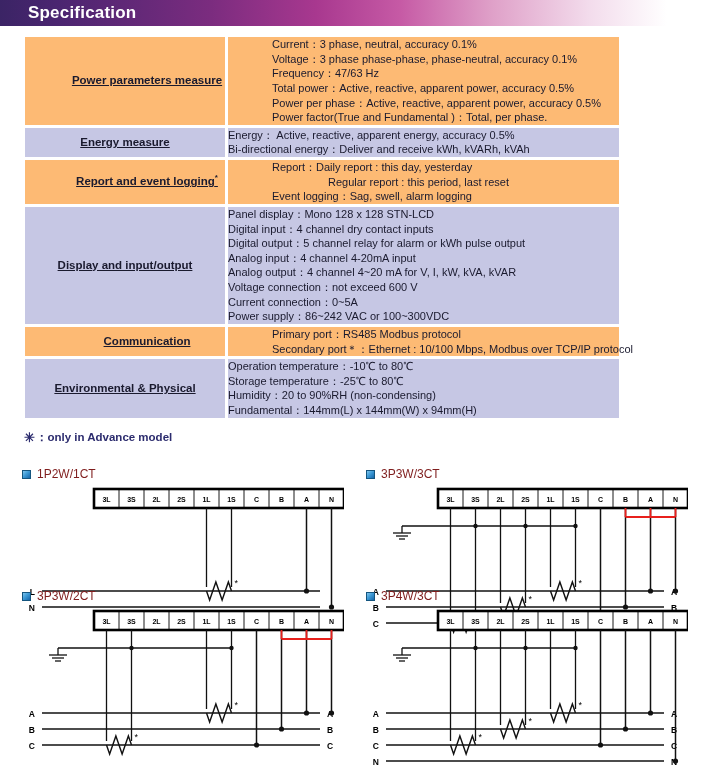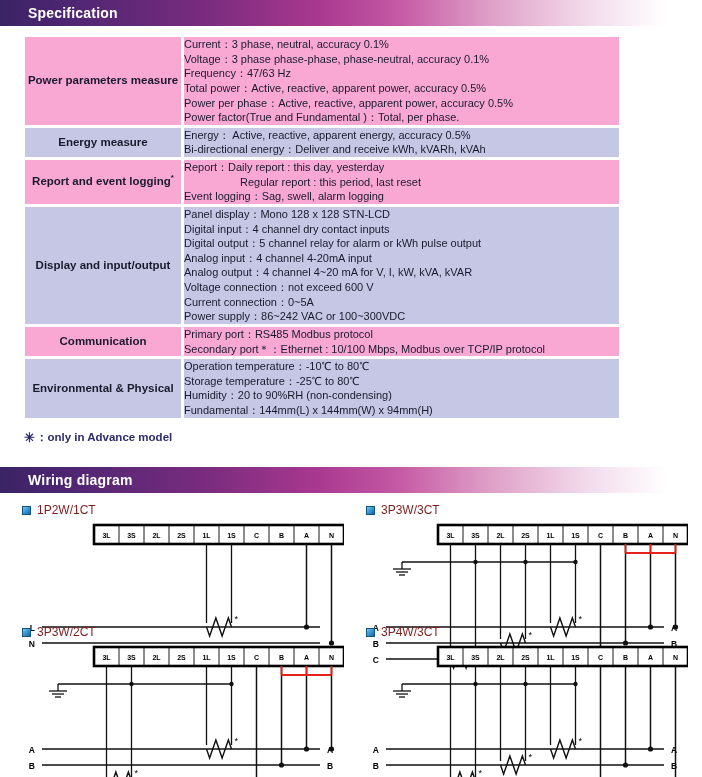--- a/index.html
+++ b/index.html
@@ -29,21 +29,21 @@
         #dfa0c8 70%,
         #f3dcec 84%,
         #ffffff 95%);
   }
   .banner-title {
     position: absolute;
     left: 28px;
     top: 50%;
     transform: translateY(-50%);
     color: #ffffff;
-    font-size: 14px;
+    font-size: 17px;
     font-weight: bold;
     letter-spacing: 0.2px;
     white-space: nowrap;
   }
 
   
   .spec-table {
     margin: 8px 0 0 22px;
     width: 600px;
     border-collapse: separate;
@@ -54,30 +54,31 @@
     padding: 0;
     vertical-align: middle;
   }
   .spec-label {
     width: 156px;
     text-align: center;
     font-size: 11.5px;
     font-weight: bold;
     padding: 6px 4px;
     line-height: 1.3;
+    text-decoration: underline;
   }
   .spec-value {
     padding: 5px 0 5px 8px;
     font-size: 11px;
     line-height: 1.33;
   }
   .row-lav .spec-label,
   .row-lav .spec-value { background: #c6c7e4; }
   .row-blue .spec-label,
-  .row-blue .spec-value { background: #f9a8d4; }
+  .row-blue .spec-value { background: #fdba74; padding-left: 44px; }
 
   .spec-line { display: block; white-space: nowrap; }
   .spec-line.indent { padding-left: 56px; }
 
   .star {
     font-size: 8px;
     vertical-align: super;
     line-height: 0;
   }
 
@@ -189,23 +190,20 @@
         </td>
       </tr>
     </tbody>
 </table>
 
 <div class="footnote">
   <span class="fn-star">✳</span><span>：only in Advance model</span>
 </div>
 
 <div class="wiring-wrap">
-  <div class="banner">
-    <span class="banner-title">Wiring diagram</span>
-  </div>
 
   <div class="diagram-grid" id="diagram-grid">
       <div class="diagram-cell" style="left: 14px; top: 0px;">
         <div class="diagram-title">
           <span class="cube-icon"></span>
           <span>1P2W/1CT</span>
         </div>
         <svg width="330" height="185" viewBox="0 0 330 185" class="diagram-svg">
           <rect x="80" y="6" width="250" height="19" fill="#fff" stroke="#000" stroke-width="2.6"></rect>
           <text x="92.5" y="18.9" text-anchor="middle" font-size="7" font-family="&quot;Liberation Sans&quot;, sans-serif" font-weight="bold" fill="#000">3L</text>

